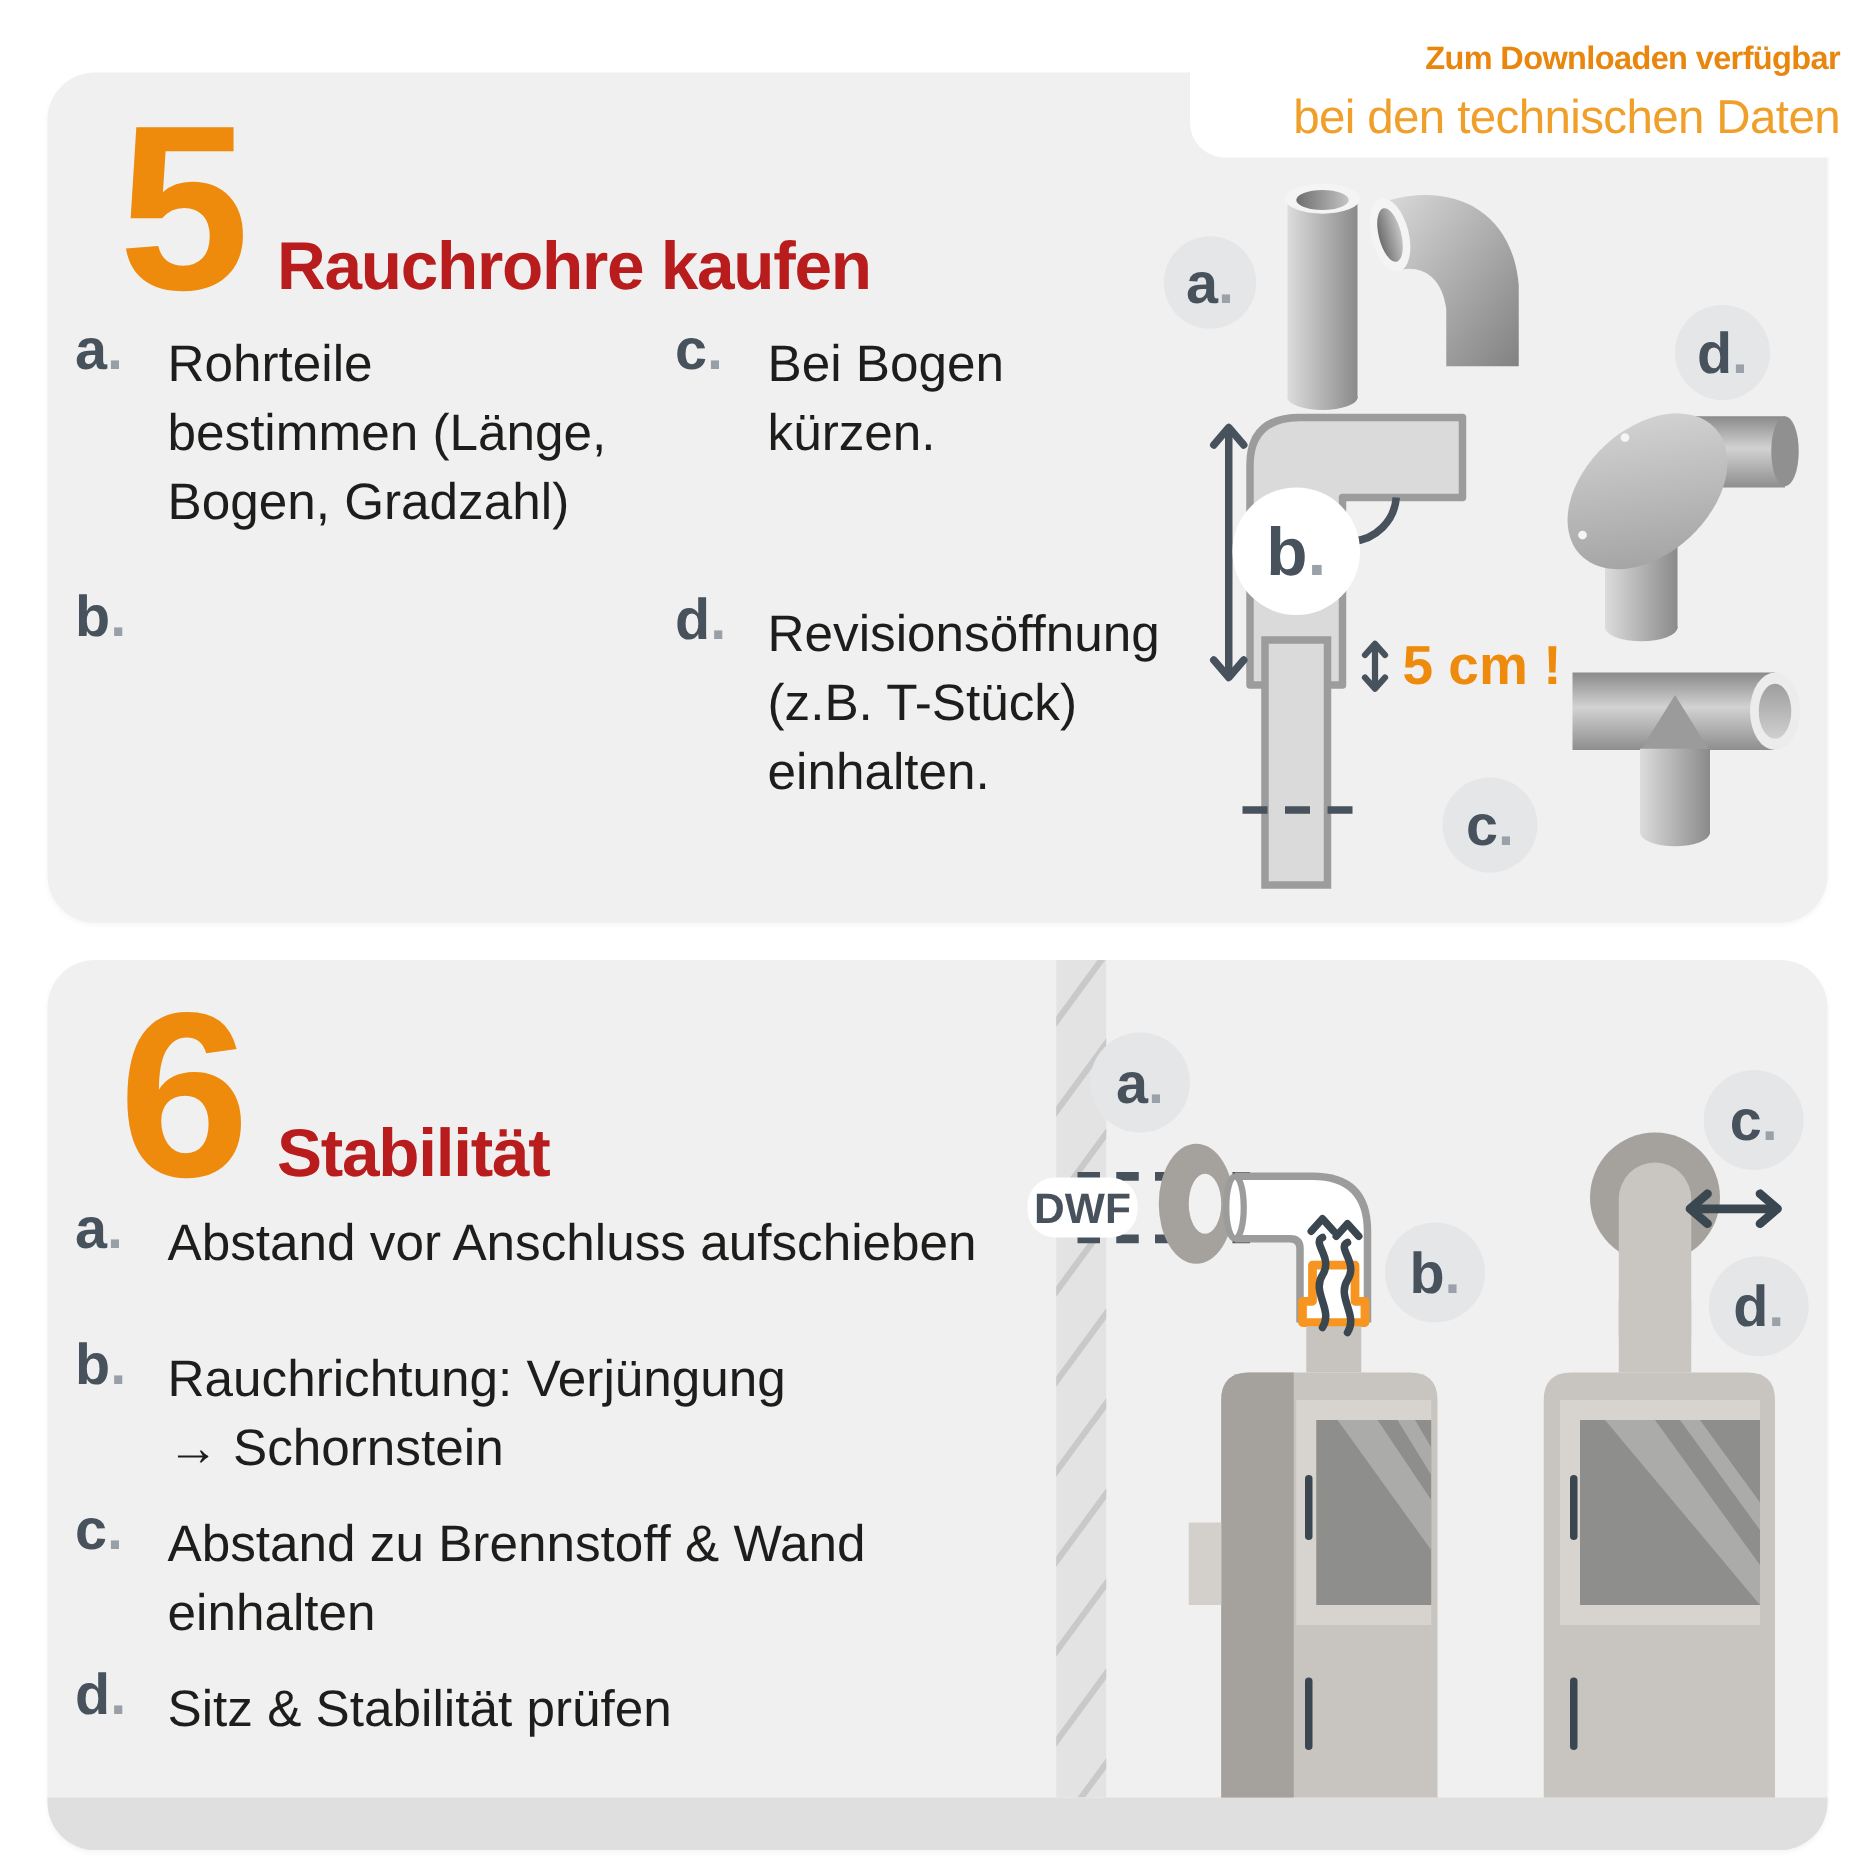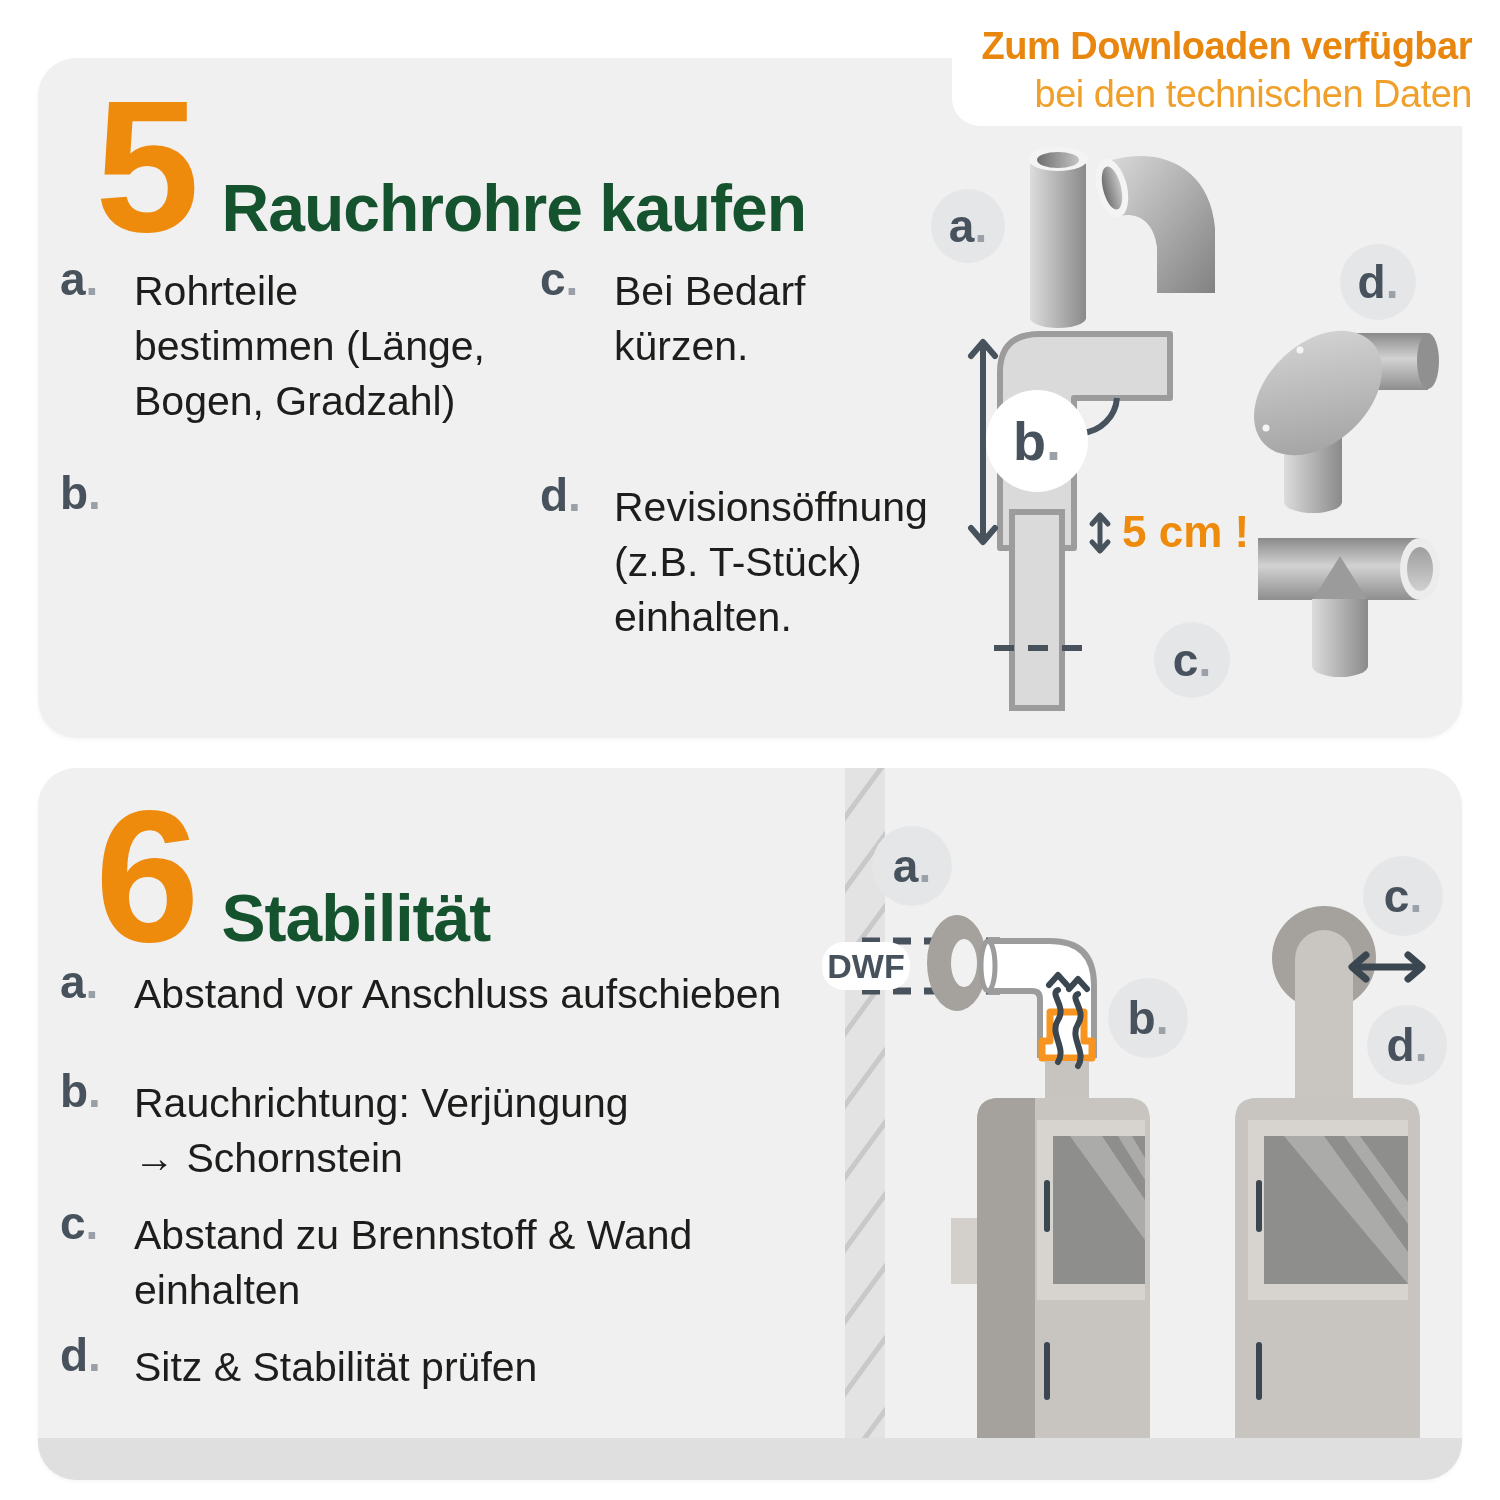--- a/index.html
+++ b/index.html
@@ -7,27 +7,27 @@
        font-family:"Liberation Sans","DejaVu Sans",sans-serif;}
   .canvas{position:absolute;left:0;top:0;width:1500px;height:1500px;}
   .panel{position:absolute;left:38px;width:1424px;background:#F0F0F1;border-radius:38px;
          box-shadow:0 2px 4px rgba(0,0,0,0.04);}
   .panel5{top:58px;height:680px;}
   .panel6{top:768px;height:712px;}
   .floor{position:absolute;left:38px;top:1438px;width:1424px;height:42px;background:#DFDFDF;
          border-radius:0 0 38px 38px;}
   .dl-box{position:absolute;left:952px;top:12px;width:548px;height:114px;background:#FFFFFF;
           border-radius:0 0 0 28px;text-align:right;padding:10px 28px 0 0;box-sizing:border-box;}
-  .dl-line1{font-size:38px;font-weight:700;color:#E8860D;line-height:48px;letter-spacing:-0.5px;}
+  .dl-line1{font-size:26px;font-weight:700;color:#E8860D;line-height:48px;letter-spacing:-0.5px;}
   .dl-line2{font-size:38px;font-weight:400;color:#F0A02A;line-height:48px;letter-spacing:-0.5px;text-align:right;}
   .section-header{position:absolute;display:flex;align-items:baseline;gap:26px;}
   .hdr5{left:95px;top:72px;}
   .hdr6{left:95px;top:782px;}
   .big-number{font-size:188px;font-weight:700;color:#EE8A0C;line-height:1;letter-spacing:-4px;}
-  .section-title{font-size:66px;font-weight:700;color:#14532d;letter-spacing:-1px;}
+  .section-title{font-size:54px;font-weight:700;color:#b91c1c;letter-spacing:-1px;}
   .item{position:absolute;display:flex;gap:14px;}
   .bullet{flex:0 0 48px;font-size:46px;font-weight:700;color:#47525D;line-height:55px;}
   .bullet i{font-style:normal;color:#989FA6;}
   .txt{margin:12px;font-size:41px;color:#1D1D1B;line-height:55px;white-space:pre-line;}
   svg{position:absolute;}
   .svg5{left:930px;top:70px;}
   .svg6{left:820px;top:768px;}
   svg text{font-family:"Liberation Sans","DejaVu Sans",sans-serif;}
   .lbl-letter{font-weight:700;fill:#47525D;}
   .lbl-dot{font-weight:700;fill:#9AA1A8;}
@@ -59,21 +59,21 @@
     <span class="bullet"><b>a</b><i>.</i></span>
     <p class="txt">Rohrteile
 bestimmen (Länge,
 Bogen, Gradzahl)</p>
   </div>
   <div class="item" style="left:60px;top:466px;width:470px;">
     <span class="bullet"><b>b</b><i>.</i></span>
   </div>
   <div class="item" style="left:540px;top:252px;width:420px;">
     <span class="bullet"><b>c</b><i>.</i></span>
-    <p class="txt">Bei Bedarf
+    <p class="txt">Bei Bogen
 kürzen.</p>
   </div>
   <div class="item" style="left:540px;top:468px;width:420px;">
     <span class="bullet"><b>d</b><i>.</i></span>
     <p class="txt">Revisionsöffnung
 (z.B. T-Stück)
 einhalten.</p>
   </div>
 
   <svg class="svg5" width="532" height="668" viewBox="930 70 532 668">

